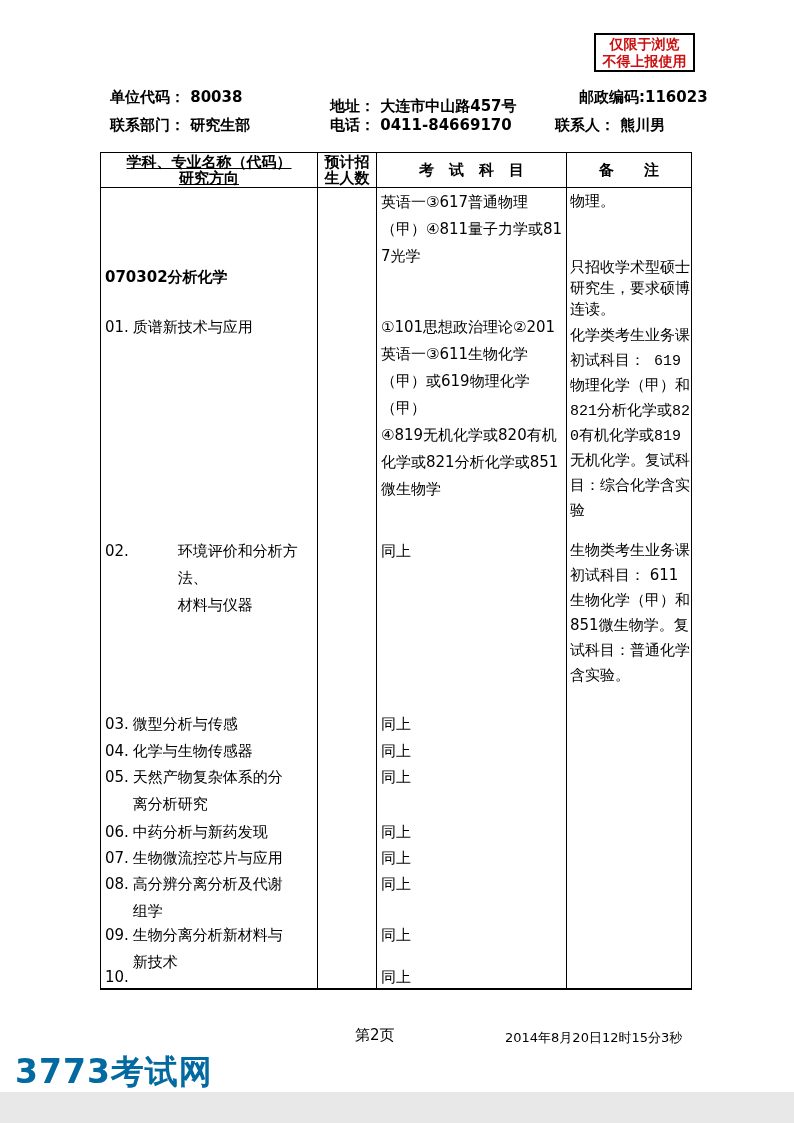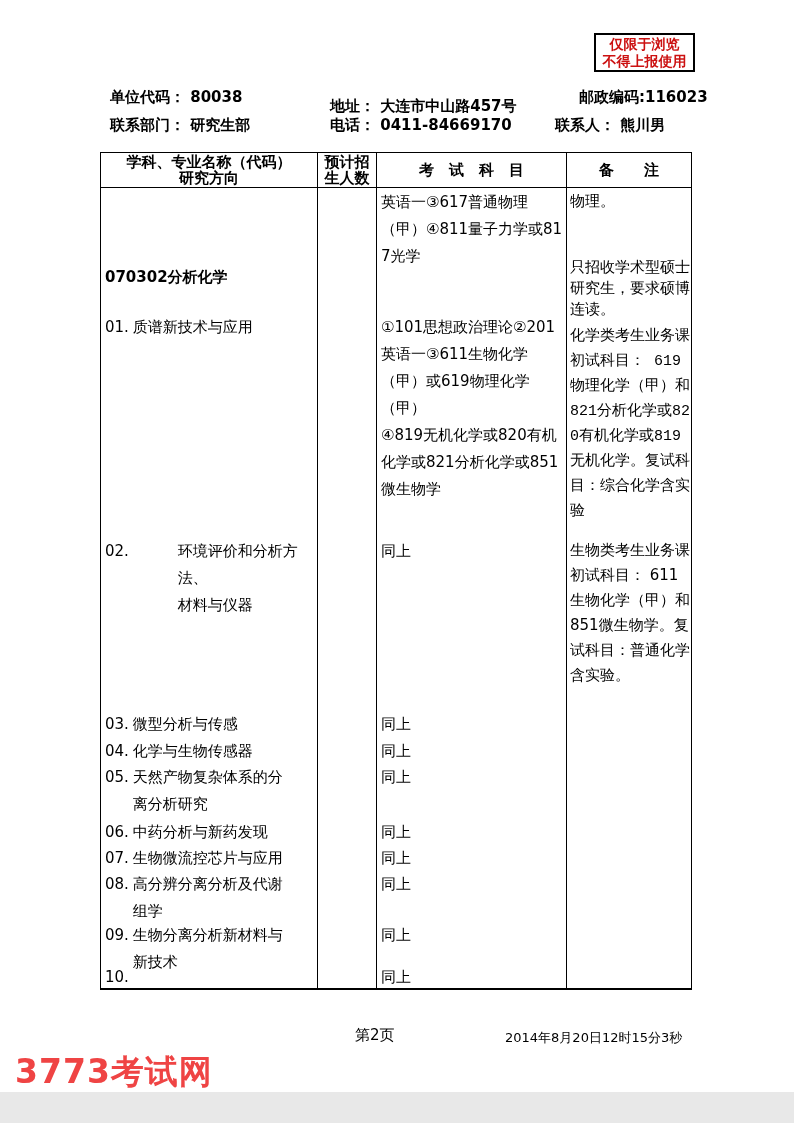--- a/index.html
+++ b/index.html
@@ -31,21 +31,21 @@
     box-sizing:border-box; border-right:1px solid #000;
   }
   .th:last-child { border-right:none; }
   .th span {
     font-size:15px; font-weight:bold; text-align:center;
     white-space:pre-line; line-height:16px;
   }
   .tbody { display:flex; height:800px; }
   .col { position:relative; box-sizing:border-box; border-right:1px solid #000; }
   .col:last-child { border-right:none; }
-  .w1 { width:217px; } .w2 { width:59px; } .w3 { width:190px; } .w4 { flex:1; }
+  .w1 { width:217px;text-decoration:underline; } .w2 { width:59px; } .w3 { width:190px; } .w4 { flex:1; }
   .blk {
     position:absolute; left:4px; right:2px;
     font-size:15px; line-height:27px;
     white-space:pre-line; word-break:break-all;
   }
   .w4 .blk { left:3px; right:1px; line-height:25px; }
   .blk.tight { line-height:21px; }
   .bold { font-weight:bold; }
   .row-name {
     position:absolute; left:4px; right:2px;
@@ -53,21 +53,21 @@
   }
   .row-no { flex:0 0 auto; margin-right:4px; }
   .row-nm { white-space:pre-line; word-break:break-all; }
   
   .footer-page { position:absolute; left:355px; top:1026px; font-size:15px; }
   .footer-ts  { position:absolute; left:505px; top:1029px; font-size:13px; }
   
   .wm1 {
     position:absolute; left:15px; top:1050px;
     font-size:33px; font-weight:bold; letter-spacing:1px;
-    color:#ef4444;
+    color:#0369a1;
   }
   .wm2 {
     position:absolute; left:38px; top:1090px;
     font-size:18px; font-weight:bold; letter-spacing:2px;
     color:#4d7c0f;
   }
 </style>
 </head>
 <body>
 

